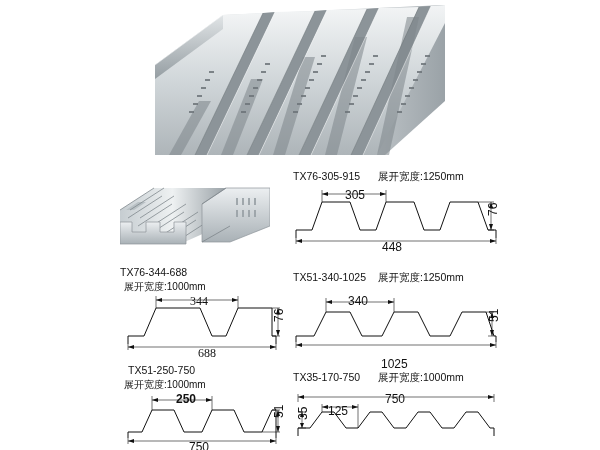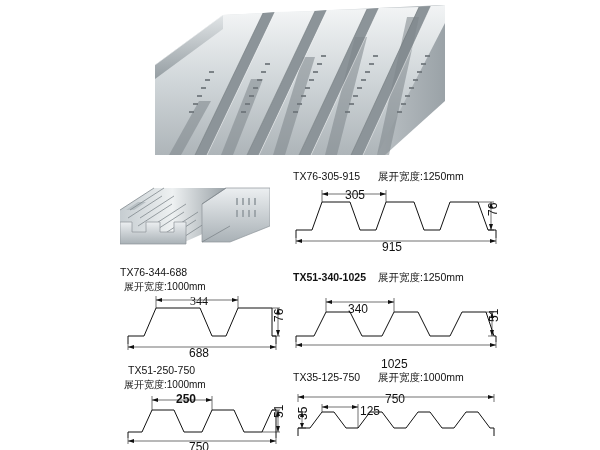--- a/index.html
+++ b/index.html
@@ -241,21 +241,21 @@
         <line x1="4" y1="52" x2="4" y2="58"></line>
         <line x1="204" y1="52" x2="204" y2="58"></line>
         <line x1="4" y1="55" x2="204" y2="55"></line>
       </g>
       <polygon points="4,55 10,53 10,57" fill="#111"></polygon>
       <polygon points="204,55 198,53 198,57" fill="#111"></polygon>
     </svg>
   </div>
   <div class="dimtxt" style="left:345px;top:188px;">305</div>
   <div class="dimtxt rot" style="left:486px;top:216px;">76</div>
-  <div class="dimtxt" style="left:382px;top:240px;">915</div>
+  <div class="dimtxt" style="left:382px;top:240px;">448</div>
 
   <div class="label" style="left:120px;top:266px;">TX76-344-688</div>
   <div class="label small" style="left:124px;top:280px;">展开宽度:1000mm</div>
 
   <div class="drawing" style="left:122px;top:292px;width:160px;height:62px;">
     <svg width="160" height="62" viewBox="0 0 160 62">
       <g stroke="#111" stroke-width="1" fill="none">
         <path d="M6,52 L6,44 L22,44 L34,16 L78,16 L90,44 L104,44 L116,16 L150,16 L150,44 L154,44 L154,52"></path>
       </g>
 
@@ -279,23 +279,23 @@
         <line x1="6" y1="52" x2="6" y2="58"></line>
         <line x1="154" y1="52" x2="154" y2="58"></line>
         <line x1="6" y1="55" x2="154" y2="55"></line>
       </g>
       <polygon points="6,55 12,53 12,57" fill="#111"></polygon>
       <polygon points="154,55 148,53 148,57" fill="#111"></polygon>
     </svg>
   </div>
   <div class="dimtxt" style="left:190px;top:294px;font-family:Liberation Serif, serif;">344</div>
   <div class="dimtxt rot" style="left:272px;top:322px;">76</div>
-  <div class="dimtxt" style="left:189px;top:346px;">688</div>
-
-  <div class="label" style="left:293px;top:271px;font-weight:bold;">TX51-340-1025</div>
+  <div class="dimtxt" style="left:198px;top:346px;font-family:Liberation Serif, serif;">688</div>
+
+  <div class="label" style="left:293px;top:271px;">TX51-340-1025</div>
   <div class="label" style="left:378px;top:271px;">展开宽度:1250mm</div>
 
   <div class="drawing" style="left:292px;top:290px;width:208px;height:62px;">
     <svg width="208" height="62" viewBox="0 0 208 62">
       <g stroke="#111" stroke-width="1" fill="none">
         <path d="M4,52 L4,46 L22,46 L34,22 L58,22 L70,46 L90,46 L102,22 L126,22 L138,46 L158,46 L170,22 L194,22 L202,46 L204,46 L204,52"></path>
       </g>
 
       <g stroke="#111" stroke-width="0.6" fill="none">
         <line x1="34" y1="22" x2="34" y2="8"></line>
@@ -315,21 +315,21 @@
 
       <g stroke="#111" stroke-width="0.6" fill="none">
         <line x1="4" y1="52" x2="4" y2="58"></line>
         <line x1="204" y1="52" x2="204" y2="58"></line>
         <line x1="4" y1="55" x2="204" y2="55"></line>
       </g>
       <polygon points="4,55 10,53 10,57" fill="#111"></polygon>
       <polygon points="204,55 198,53 198,57" fill="#111"></polygon>
     </svg>
   </div>
-  <div class="dimtxt" style="left:348px;top:302px;">340</div>
+  <div class="dimtxt" style="left:348px;top:294px;">340</div>
   <div class="dimtxt rot" style="left:487px;top:322px;">51</div>
   <div class="dimtxt" style="left:381px;top:357px;">1025</div>
 
   <div class="label" style="left:128px;top:364px;">TX51-250-750</div>
   <div class="label small" style="left:124px;top:378px;">展开宽度:1000mm</div>
 
   <div class="drawing" style="left:122px;top:390px;width:160px;height:58px;">
     <svg width="160" height="58" viewBox="0 0 160 58">
       <g stroke="#111" stroke-width="1" fill="none">
         <path d="M6,48 L6,42 L20,42 L30,20 L52,20 L62,42 L80,42 L90,20 L112,20 L122,42 L140,42 L150,20 L154,20 L154,48"></path>
@@ -357,21 +357,21 @@
         <line x1="6" y1="51" x2="154" y2="51"></line>
       </g>
       <polygon points="6,51 12,49 12,53" fill="#111"></polygon>
       <polygon points="154,51 148,49 148,53" fill="#111"></polygon>
     </svg>
   </div>
   <div class="dimtxt" style="left:176px;top:392px;font-weight:bold;">250</div>
   <div class="dimtxt rot" style="left:272px;top:418px;">51</div>
   <div class="dimtxt" style="left:189px;top:440px;">750</div>
 
-  <div class="label" style="left:293px;top:371px;">TX35-125-750</div>
+  <div class="label" style="left:293px;top:371px;">TX35-170-750</div>
   <div class="label" style="left:378px;top:371px;">展开宽度:1000mm</div>
 
   <div class="drawing" style="left:292px;top:390px;width:208px;height:58px;">
     <svg width="208" height="58" viewBox="0 0 208 58">
       <g stroke="#111" stroke-width="1" fill="none">
 
         <path d="M6,46 L6,38 L18,38 L30,22 L42,22 L54,38 L66,38 L78,22 L90,22 L102,38 L114,38 L126,22 L138,22 L150,38 L162,38 L174,22 L186,22 L198,38 L202,38 L202,46"></path>
       </g>
 
       <g stroke="#111" stroke-width="0.6" fill="none">
@@ -393,16 +393,16 @@
       <g stroke="#111" stroke-width="0.6" fill="none">
         <line x1="6" y1="12" x2="6" y2="4"></line>
         <line x1="202" y1="12" x2="202" y2="4"></line>
         <line x1="6" y1="7" x2="202" y2="7"></line>
       </g>
       <polygon points="6,7 12,5 12,9" fill="#111"></polygon>
       <polygon points="202,7 196,5 196,9" fill="#111"></polygon>
     </svg>
   </div>
   <div class="dimtxt" style="left:385px;top:392px;">750</div>
-  <div class="dimtxt" style="left:328px;top:404px;margin-left:32px;">125</div>
+  <div class="dimtxt" style="left:328px;top:404px;">125</div>
   <div class="dimtxt rot" style="left:296px;top:420px;">35</div>
 
 </div>
 
 </body></html>

